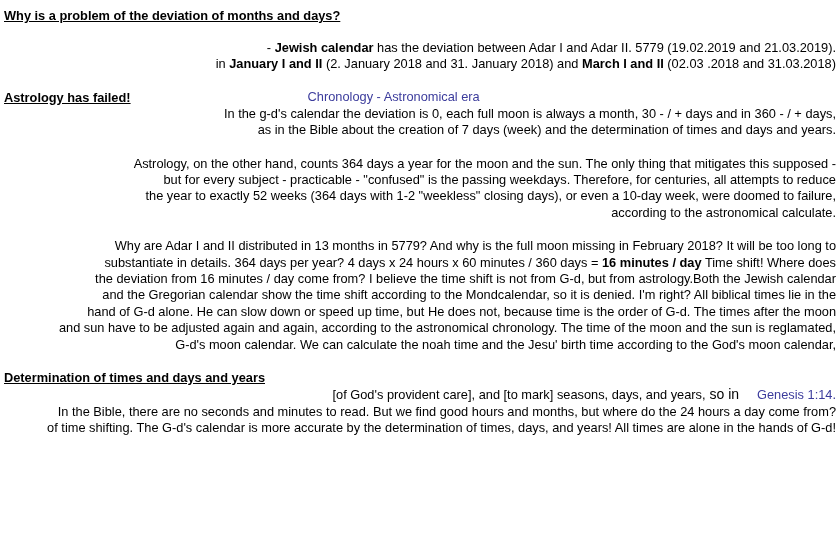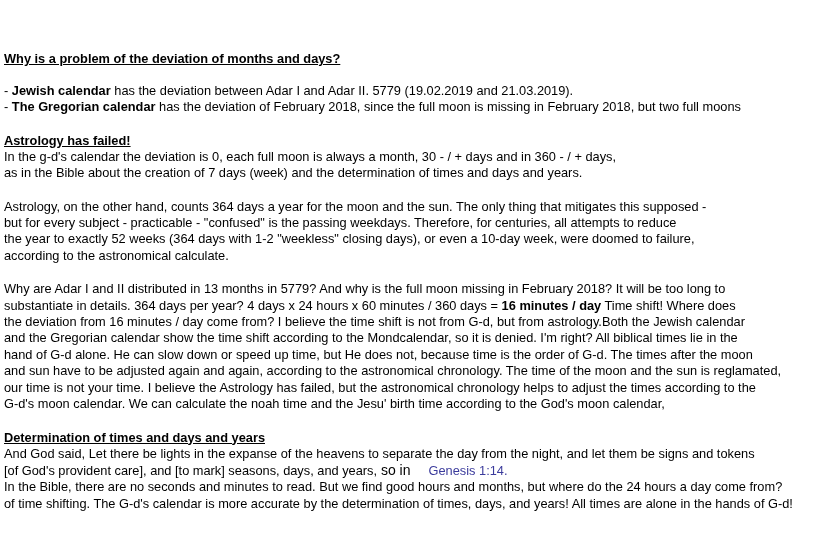--- a/index.html
+++ b/index.html
@@ -13,33 +13,33 @@
     font-family: "Liberation Sans", sans-serif;
     font-size: 12.8px;
     line-height: 16.4px;
     color: #000000;
     overflow: hidden;
   }
   .page {
     padding: 7px 4px 0 4px;
     box-sizing: border-box;
     width: 840px;
-    margin-top: 43px;
   }
   .heading {
     font-weight: bold;
     text-decoration: underline;
     font-size: 12.8px;
     line-height: 17px;
     margin: 0;
     white-space: nowrap;
   }
   .line {
     margin: 0;
     white-space: nowrap;
+    text-align: right;
   }
   .indent {
     padding-left: 11px;
   }
   .spacer-md { height: 16px; }
   .spacer-lg { height: 17px; }
   b, .b { font-weight: bold; }
   .link {
     color: #3b3b9c;
     text-decoration: none;
@@ -62,27 +62,28 @@
 <body>
 
 <div class="page">
 
   <div class="heading">Why is a problem of the deviation of months and days?</div>
 
   <div class="spacer-md"></div>
 
   <div>
     <div class="line"><span>-</span> <b>Jewish calendar</b><span> has the deviation between Adar I and Adar II. 5779 (19.02.2019 and 21.03.2019).</span></div>
-    <div class="line"><span>-</span> <b>The Gregorian calendar</b><span> has the deviation of February 2018, since the full moon is missing in February 2018, but two full moons</span></div>
+    <div class="line indent"><span>in </span><b>January I and II</b><span> (2. January 2018 and 31. January 2018) and </span><b>March I and II</b><span> (02.03 .2018 and 31.03.2018)</span></div>
   </div>
 
   <div class="spacer-md"></div>
 
   <div class="heading-row">
     <span class="heading">Astrology has failed!</span>
+    <a href="#" class="link">Chronology - Astronomical era</a>
   </div>
   <div class="line">In the g-d's calendar the deviation is 0, each full moon is always a month, 30 - / + days and in 360 - / + days,</div>
   <div class="line">as in the Bible about the creation of 7 days (week) and the determination of times and days and years.</div>
 
   <div class="spacer-lg"></div>
 
   <div>
     <div class="line">Astrology, on the other hand, counts 364 days a year for the moon and the sun. The only thing that mitigates this supposed -</div>
     <div class="line">but for every subject - practicable - "confused" is the passing weekdays. Therefore, for centuries, all attempts to reduce</div>
     <div class="line">the year to exactly 52 weeks (364 days with 1-2 "weekless" closing days),  or even a 10-day week, were doomed to failure,</div>
@@ -91,25 +92,23 @@
 
   <div class="spacer-lg"></div>
 
   <div>
     <div class="line">Why are Adar I and II distributed in 13 months in 5779? And why is the full moon missing in February 2018?  It will be too long to</div>
     <div class="line"><span>substantiate in details. 364 days per year? 4 days x 24 hours x 60 minutes / 360 days = </span><b>16 minutes / day</b><span> Time shift! Where does</span></div>
     <div class="line">the deviation from 16 minutes / day come from? I believe the time shift is not from G-d, but from astrology.Both the Jewish calendar</div>
     <div class="line">and the Gregorian calendar show the time shift according to the Mondcalendar, so it is denied. I'm right? All biblical times lie in the</div>
     <div class="line">hand of G-d alone. He can slow down or speed up time, but He does not, because time is the order of G-d. The times after the moon</div>
     <div class="line">and sun have to be adjusted again and again, according to the astronomical chronology. The time of the moon and the sun is reglamated,</div>
-    <div class="line">our time is not your time. I believe the Astrology has failed, but the astronomical chronology helps to adjust the times according to the</div>
     <div class="line">G-d's moon calendar. We can calculate the noah time and the Jesu' birth time according to the God's moon calendar,</div>
   </div>
 
   <div class="spacer-md"></div>
 
   <div class="heading">Determination of times and days and years</div>
-  <div class="line">And God said, Let there be lights in the expanse of the heavens to separate the day from the night, and let them be signs and tokens</div>
   <div class="line"><span>[of God's provident care], and [to mark] seasons, days, and years,</span><span class="small"> so in</span><span class="genesis-gap"></span><a href="#" class="link">Genesis 1:14.</a></div>
   <div class="line">In the Bible, there are no seconds and minutes to read. But we find good hours and months, but where do the 24 hours a day come from?</div>
   <div class="line">of time shifting. The G-d's calendar is more accurate by the determination of times, days, and years! All times are alone in the hands of G-d!</div>
 
 </div>
 
 </body></html>

